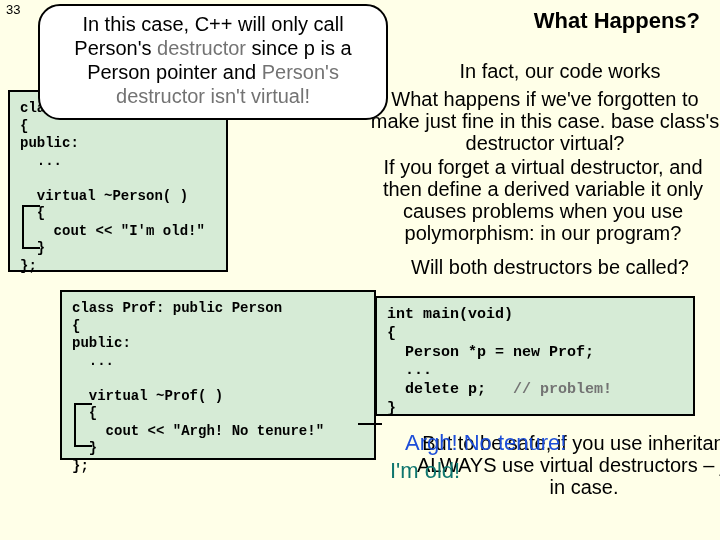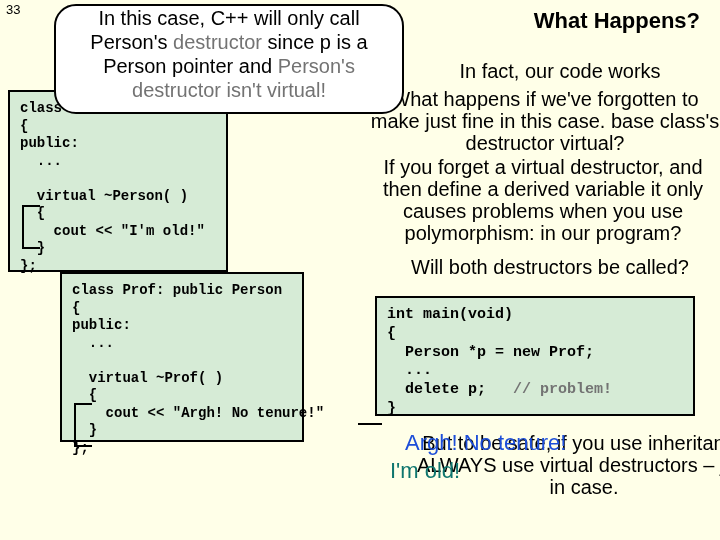--- a/index.html
+++ b/index.html
@@ -29,49 +29,48 @@
       font-weight: bold;
     }
     .callout {
       position: absolute;
       top: 4px;
       left: 38px;
       width: 350px;
       background: #fff;
       border: 2px solid #000;
       border-radius: 22px;
-      padding: 0 12px 10px 12px;
+      padding: 6px 12px 10px 12px;
       font-size: 20px;
       text-align: center;
       line-height: 1.2;
       z-index: 10;
-      margin-left: 16px;
     }
     .callout .red { color: #737373; }
     .code-box {
       position: absolute;
       background: #D6EBD6;
       border: 2px solid #000;
       font-family: "Courier New", monospace;
       font-size: 14px;
       font-weight: bold;
       padding: 8px 10px;
       line-height: 1.25;
       white-space: pre;
     }
     .code-person {
       top: 90px;
       left: 8px;
       width: 220px;
       height: 182px;
     }
     .code-prof {
-      top: 272px;
+      top: 290px;
       left: 60px;
-      width: 244px;
+      width: 316px;
       height: 170px;
     }
     .code-main {
       top: 296px;
       left: 375px;
       width: 320px;
       height: 120px;
       font-size: 15px;
     }
     .comm { color: #737373; }

